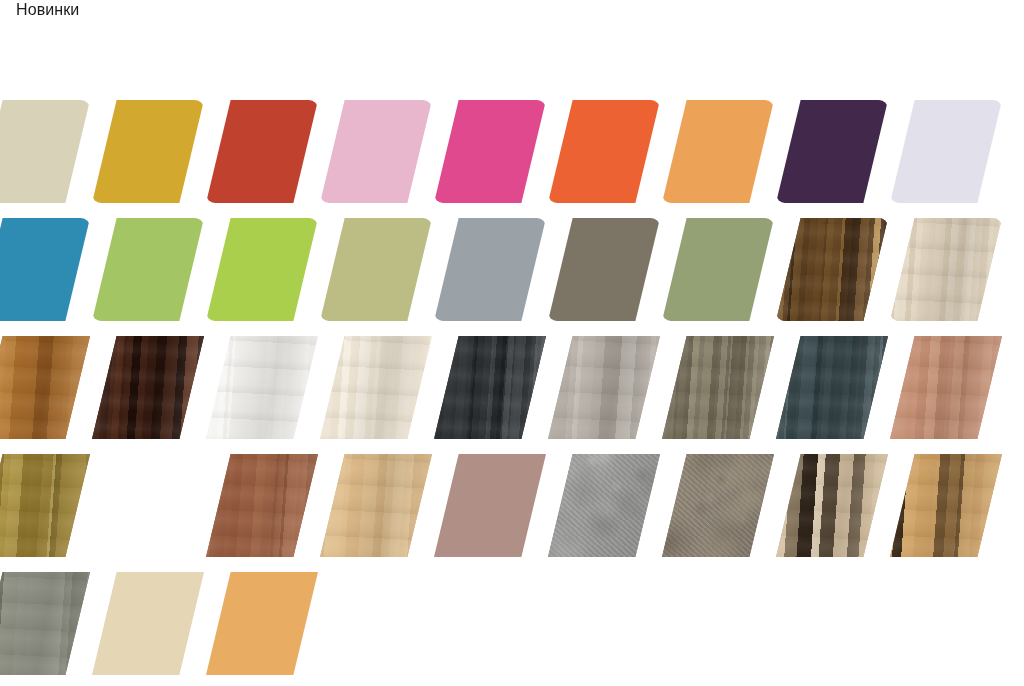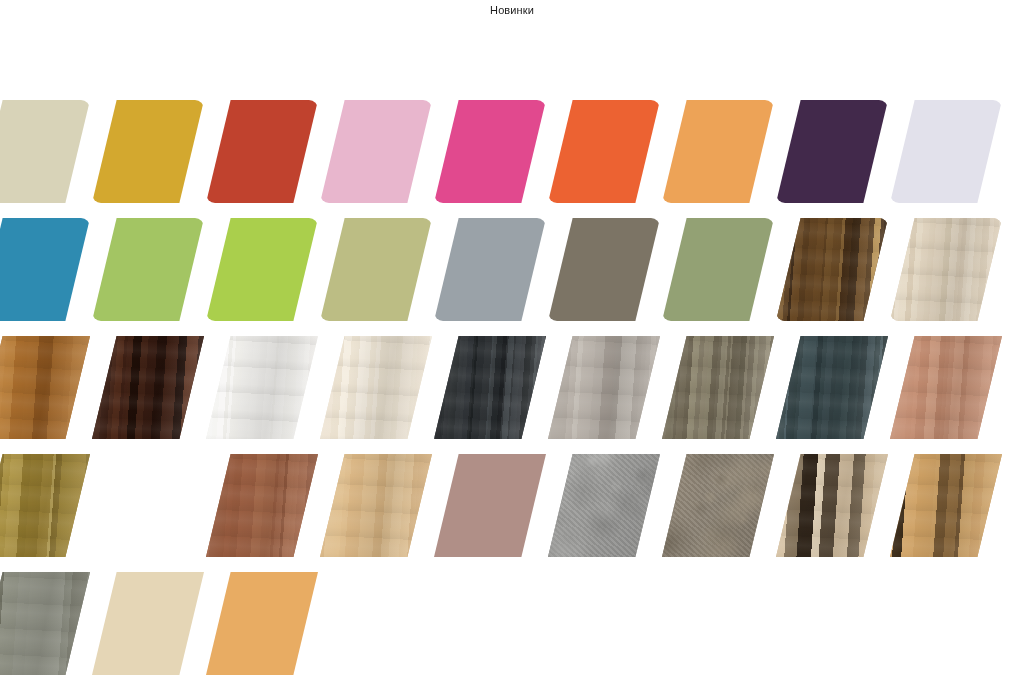--- a/index.html
+++ b/index.html
@@ -13,26 +13,27 @@
   }
   #page {
     position: relative;
     width: 1024px; height: 686px;
     background: #ffffff;
     overflow: hidden;
   }
   .page-title {
     position: absolute;
     top: 0px; left: 0; width: 1024px;
-    text-align: center;
-    font-size: 11px;
+    text-align: left;
+    font-size: 16px;
     line-height: 20px;
     color: #1c1c1c;
     font-family: "Liberation Sans", sans-serif;
     letter-spacing: .1px;
+    padding-left: 16px;
   }
 
   
   #grid {
     position: absolute;
     top: 85px; left: 0;
     width: 1024px; height: 601px;
   }
   .swatch-row {
     position: absolute;

